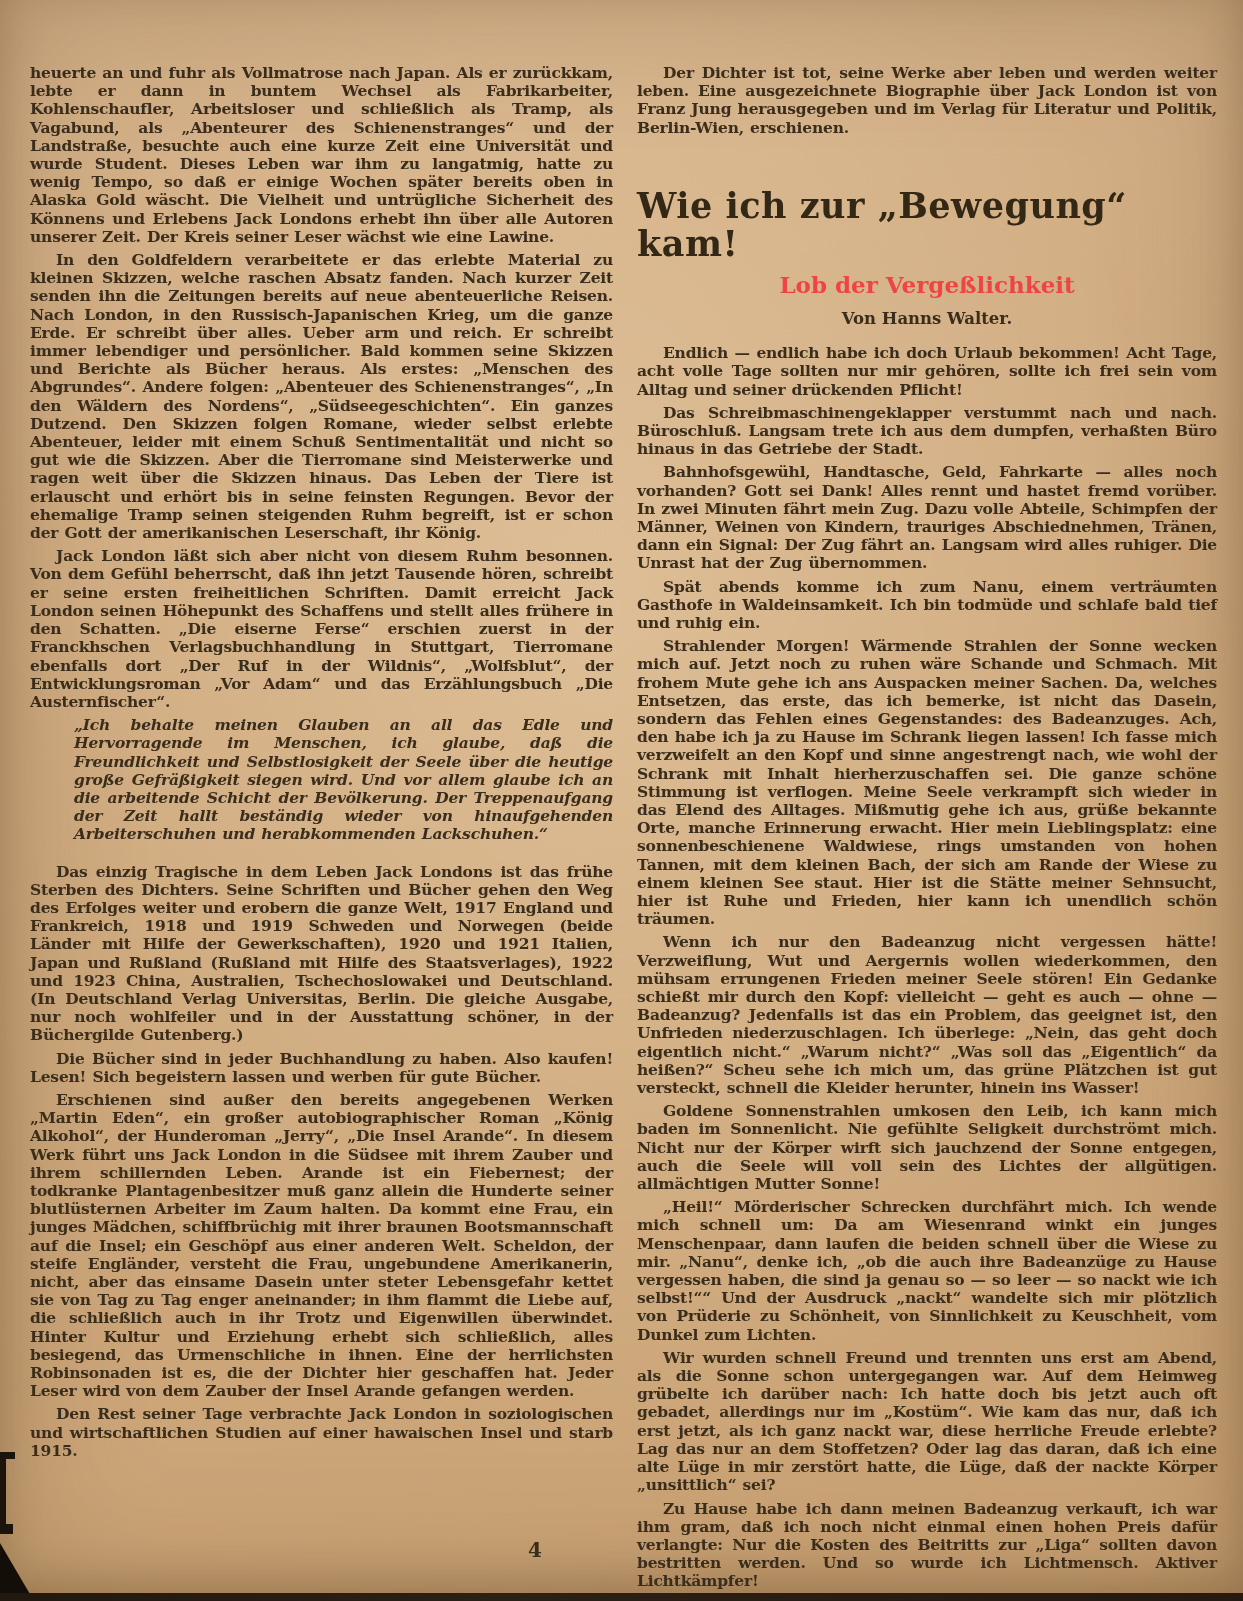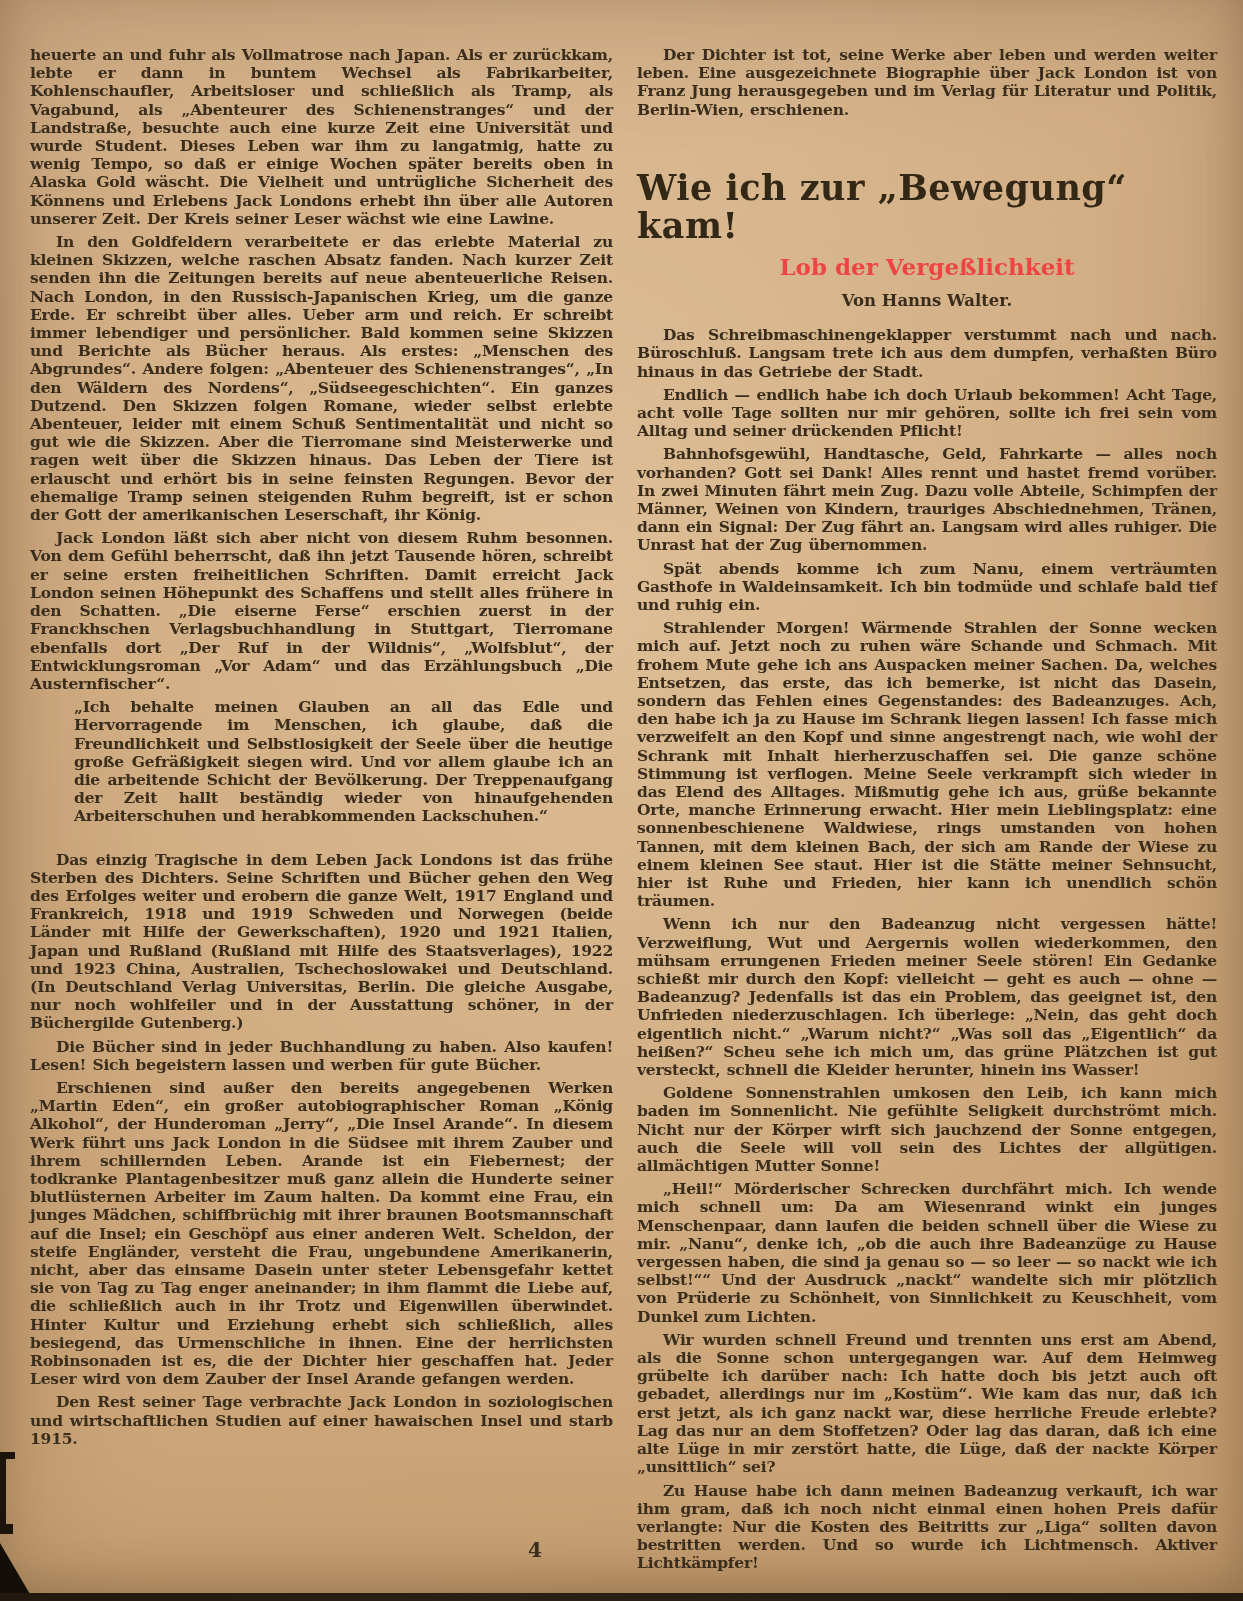--- a/index.html
+++ b/index.html
@@ -10,40 +10,41 @@
     overflow: hidden;
   }
   .scan {
     position: absolute; inset: 0;
     background:
       radial-gradient(ellipse at 48% 38%, rgba(255,238,205,0.28), rgba(255,238,205,0) 62%),
       linear-gradient(168deg, #d4b189 0%, #d0ab80 45%, #c9a274 100%);
     box-shadow: inset 0 0 140px rgba(88,58,28,0.30), inset 0 -18px 40px rgba(70,45,20,0.25);
   }
   .columns {
-    position: absolute; left: 30px; top: 46px; right: 26px;
+    position: absolute; left: 30px; top: 64px; right: 26px;
     display: flex; gap: 24px;
   }
   .col { width: 585px; color: #3a2d1c; }
   .col-right { width: 582px; }
   .col p {
     margin: 0 0 5px 0;
     font-size: 15.5px;
     font-weight: bold;
     line-height: 18.2px;
     text-align: justify;
     text-indent: 26px;
     letter-spacing: -0.2px;
     word-spacing: 1px;
   }
   .col p.noindent { text-indent: 0; }
   .col p.quote {
     margin-left: 44px;
     text-indent: 0;
-    margin-bottom: 25px;
+    margin-bottom: 19px;
+    font-style: italic;
   }
   .article-title {
     font-size: 35px;
     font-weight: bold;
     color: #33271668;
     color: #332716;
     text-align: left;
     margin: 50px 0 8px 0;
     line-height: 1.1;
     letter-spacing: 0.5px;
@@ -111,22 +112,22 @@
     <p>Den Rest seiner Tage verbrachte Jack London in soziologischen und wirtschaftlichen Studien auf einer hawaischen Insel und starb 1915.</p>
   </div>
 
   <div class="col col-right">
     <p>Der Dichter ist tot, seine Werke aber leben und werden weiter leben. Eine ausgezeichnete Biographie über Jack London ist von Franz Jung herausgegeben und im Verlag für Literatur und Politik, Berlin-Wien, erschienen.</p>
 
     <h1 class="article-title">Wie ich zur „Bewegung“ kam!</h1>
     <h2 class="article-subtitle">Lob der Vergeßlichkeit</h2>
     <div class="article-byline">Von Hanns Walter.</div>
 
+    <p>Endlich — endlich habe ich doch Urlaub bekommen! Acht Tage, acht volle Tage sollten nur mir gehören, sollte ich frei sein vom Alltag und seiner drückenden Pflicht!</p>
     <p>Das Schreibmaschinengeklapper verstummt nach und nach. Büroschluß. Langsam trete ich aus dem dumpfen, verhaßten Büro hinaus in das Getriebe der Stadt.</p>
-    <p>Endlich — endlich habe ich doch Urlaub bekommen! Acht Tage, acht volle Tage sollten nur mir gehören, sollte ich frei sein vom Alltag und seiner drückenden Pflicht!</p>
     <p>Bahnhofsgewühl, Handtasche, Geld, Fahrkarte — alles noch vorhanden? Gott sei Dank! Alles rennt und hastet fremd vorüber. In zwei Minuten fährt mein Zug. Dazu volle Abteile, Schimpfen der Männer, Weinen von Kindern, trauriges Abschiednehmen, Tränen, dann ein Signal: Der Zug fährt an. Langsam wird alles ruhiger. Die Unrast hat der Zug übernommen.</p>
     <p>Spät abends komme ich zum Nanu, einem verträumten Gasthofe in Waldeinsamkeit. Ich bin todmüde und schlafe bald tief und ruhig ein.</p>
     <p>Strahlender Morgen! Wärmende Strahlen der Sonne wecken mich auf. Jetzt noch zu ruhen wäre Schande und Schmach. Mit frohem Mute gehe ich ans Auspacken meiner Sachen. Da, welches Entsetzen, das erste, das ich bemerke, ist nicht das Dasein, sondern das Fehlen eines Gegenstandes: des Badeanzuges. Ach, den habe ich ja zu Hause im Schrank liegen lassen! Ich fasse mich verzweifelt an den Kopf und sinne angestrengt nach, wie wohl der Schrank mit Inhalt hierherzuschaffen sei. Die ganze schöne Stimmung ist verflogen. Meine Seele verkrampft sich wieder in das Elend des Alltages. Mißmutig gehe ich aus, grüße bekannte Orte, manche Erinnerung erwacht. Hier mein Lieblingsplatz: eine sonnenbeschienene Waldwiese, rings umstanden von hohen Tannen, mit dem kleinen Bach, der sich am Rande der Wiese zu einem kleinen See staut. Hier ist die Stätte meiner Sehnsucht, hier ist Ruhe und Frieden, hier kann ich unendlich schön träumen.</p>
     <p>Wenn ich nur den Badeanzug nicht vergessen hätte! Verzweiflung, Wut und Aergernis wollen wiederkommen, den mühsam errungenen Frieden meiner Seele stören! Ein Gedanke schießt mir durch den Kopf: vielleicht — geht es auch — ohne — Badeanzug? Jedenfalls ist das ein Problem, das geeignet ist, den Unfrieden niederzuschlagen. Ich überlege: „Nein, das geht doch eigentlich nicht.“ „Warum nicht?“ „Was soll das „Eigentlich“ da heißen?“ Scheu sehe ich mich um, das grüne Plätzchen ist gut versteckt, schnell die Kleider herunter, hinein ins Wasser!</p>
     <p>Goldene Sonnenstrahlen umkosen den Leib, ich kann mich baden im Sonnenlicht. Nie gefühlte Seligkeit durchströmt mich. Nicht nur der Körper wirft sich jauchzend der Sonne entgegen, auch die Seele will voll sein des Lichtes der allgütigen. allmächtigen Mutter Sonne!</p>
     <p>„Heil!“ Mörderischer Schrecken durchfährt mich. Ich wende mich schnell um: Da am Wiesenrand winkt ein junges Menschenpaar, dann laufen die beiden schnell über die Wiese zu mir. „Nanu“, denke ich, „ob die auch ihre Badeanzüge zu Hause vergessen haben, die sind ja genau so — so leer — so nackt wie ich selbst!““ Und der Ausdruck „nackt“ wandelte sich mir plötzlich von Prüderie zu Schönheit, von Sinnlichkeit zu Keuschheit, vom Dunkel zum Lichten.</p>
     <p>Wir wurden schnell Freund und trennten uns erst am Abend, als die Sonne schon untergegangen war. Auf dem Heimweg grübelte ich darüber nach: Ich hatte doch bis jetzt auch oft gebadet, allerdings nur im „Kostüm“. Wie kam das nur, daß ich erst jetzt, als ich ganz nackt war, diese herrliche Freude erlebte? Lag das nur an dem Stoffetzen? Oder lag das daran, daß ich eine alte Lüge in mir zerstört hatte, die Lüge, daß der nackte Körper „unsittlich“ sei?</p>
     <p>Zu Hause habe ich dann meinen Badeanzug verkauft, ich war ihm gram, daß ich noch nicht einmal einen hohen Preis dafür verlangte: Nur die Kosten des Beitritts zur „Liga“ sollten davon bestritten werden. Und so wurde ich Lichtmensch. Aktiver Lichtkämpfer!</p>
   </div>
 

